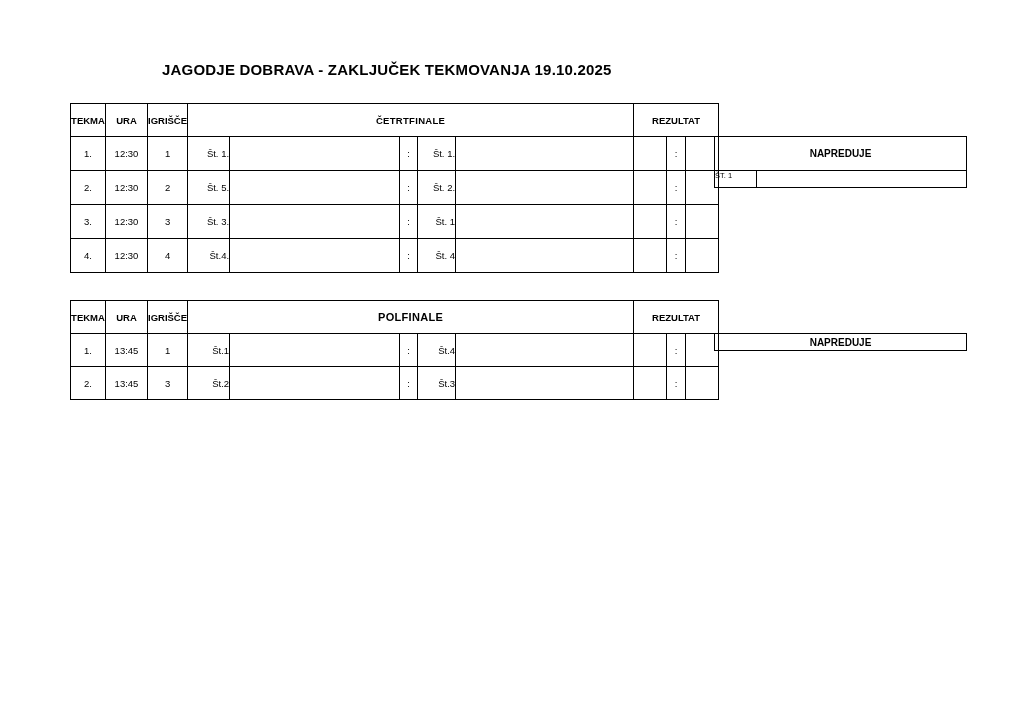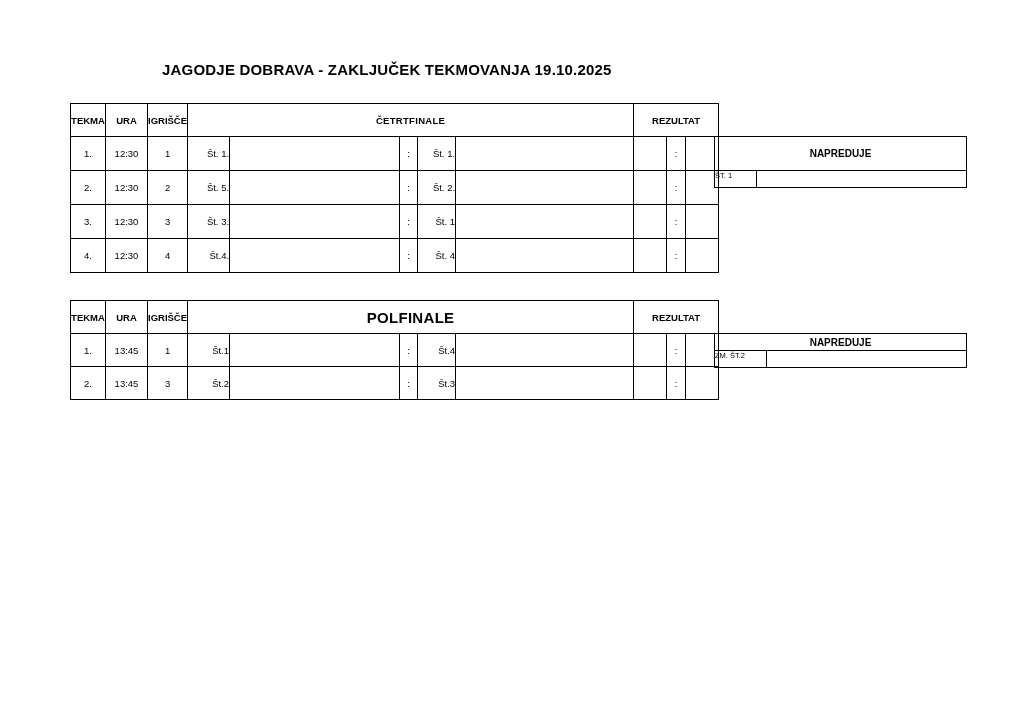--- a/index.html
+++ b/index.html
@@ -14,21 +14,21 @@
   }
   table { border-collapse:collapse; table-layout:fixed; }
   .match-table { position:absolute; }
   .match-table td {
     border:1.5px solid #000; padding:0; font-size:9.5px;
     text-align:center; vertical-align:middle; overflow:hidden; white-space:nowrap;
   }
   .match-table td.seed { text-align:right; padding-left:5px;margin-top:16px; }
   .small-head { font-size:7.5px; font-weight:bold; }
   .stage-head { font-size:13px; font-weight:bold; letter-spacing:0.3px; }
-  .stage-head.sf-stage { font-size:15px; }
+  .stage-head.sf-stage { font-size:11px; }
   .rez-head { font-size:8.5px; font-weight:bold; }
   .qf { left:70px; top:103px; }
   .qf tr.head { height:33px; }
   .qf tr.body { height:34px; }
   .sf { left:70px; top:300px; }
   .sf tr.head { height:33px; }
   .sf tr.body { height:33px; }
   .napreduje { position:absolute; }
   .napreduje td { border:1.5px solid #000; padding:0; overflow:hidden; white-space:nowrap; }
   .nap-head { font-weight:bold; font-size:10px; text-align:center; vertical-align:middle; }
@@ -194,20 +194,16 @@
 
   <table class="napreduje napreduje-sf">
     <colgroup>
         <col style="width:52px">
         <col style="width:200px">
       </colgroup>
     <tbody>
       <tr class="nap-head-row">
         <td class="nap-head" colspan="2">NAPREDUJE</td>
       </tr>
-      <tr class="nap-row">
-        <td class="nap-label">ZM. ŠT.2</td>
-        <td class="nap-value"></td>
-      </tr>
     </tbody>
   </table>
 
 </div>
 
 </body></html>

